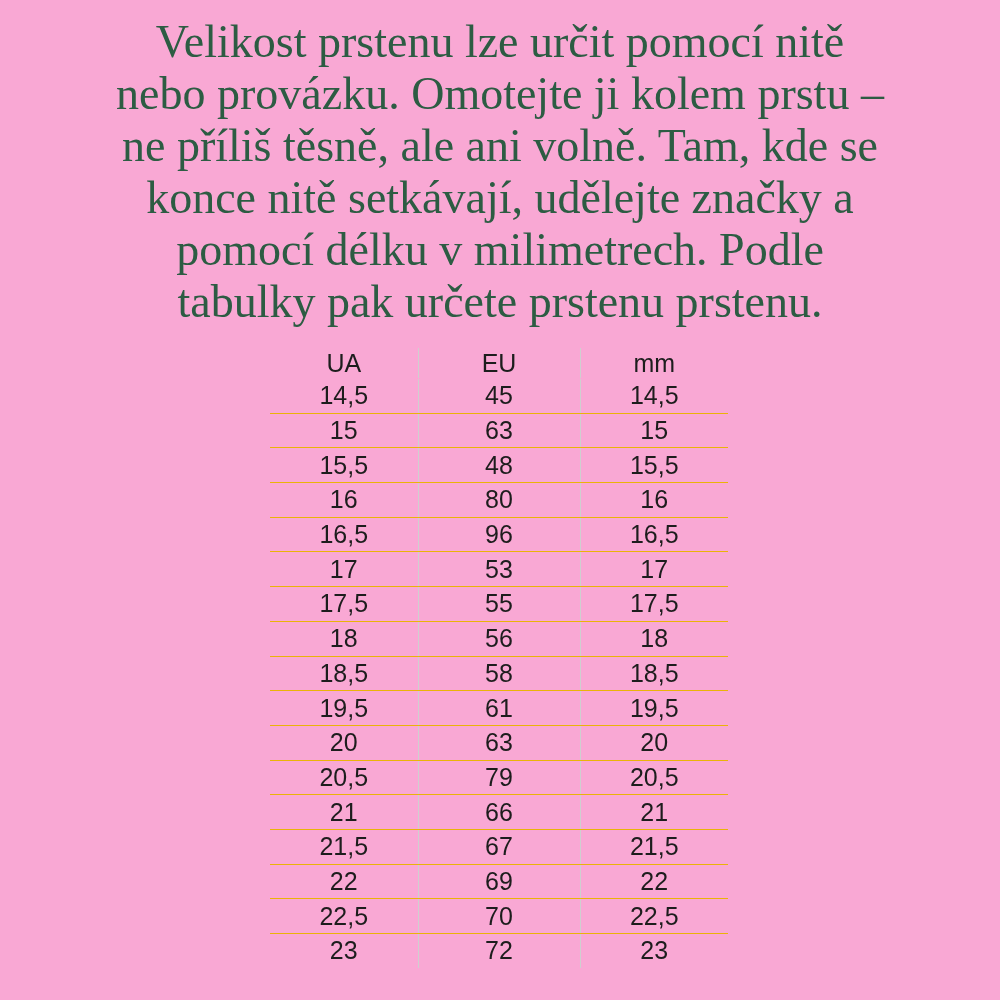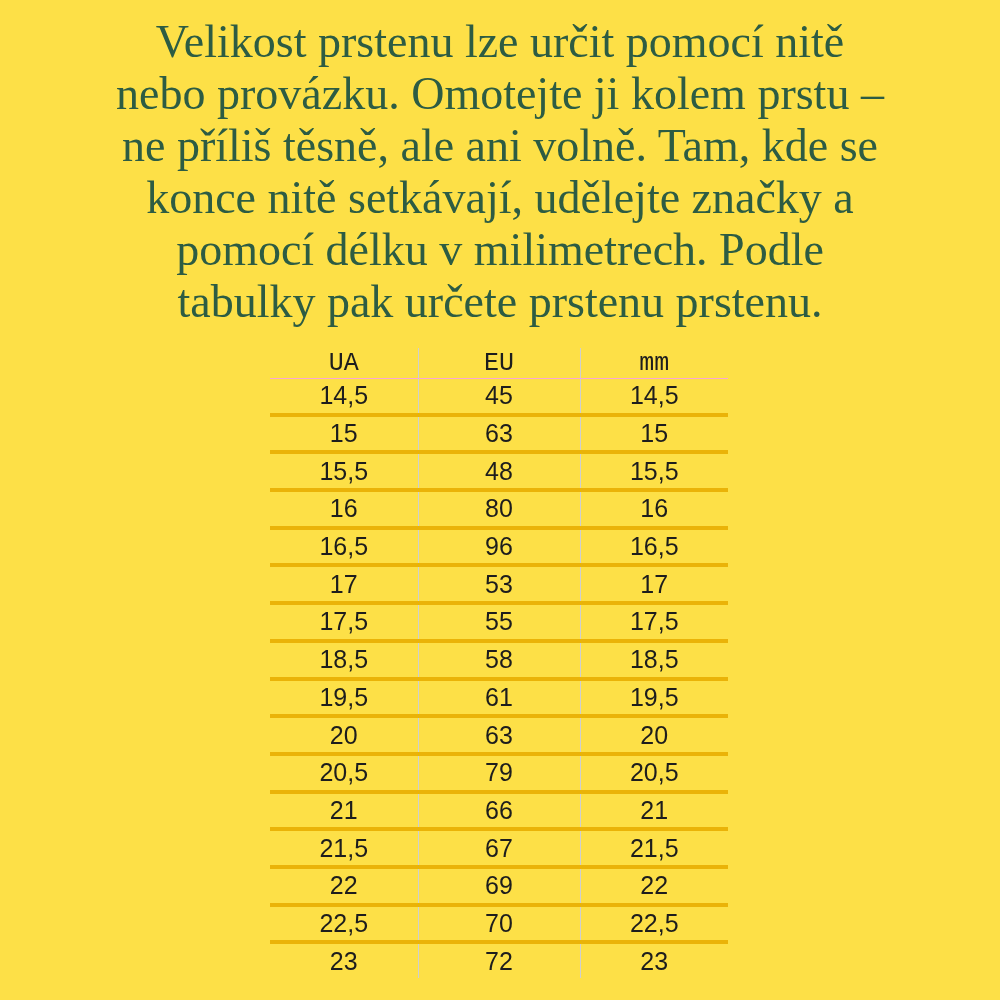--- a/index.html
+++ b/index.html
@@ -1,20 +1,20 @@
 <!DOCTYPE html>
 <html><head>
 <meta charset="utf-8">
 <style>
   html, body { margin: 0; padding: 0; }
   .page {
     position: relative;
     width: 1000px;
     height: 1000px;
-    background: #fde047;
+    background: #f9a8d4;
     overflow: hidden;
   }
   .intro {
     position: absolute;
     top: 16px;
     left: 0;
     width: 1000px;
     text-align: center;
     font-family: "Liberation Serif", "DejaVu Serif", serif;
     font-size: 46px;
@@ -42,24 +42,23 @@
     font-weight: normal;
   }
   .size-table th { height: 30px; }
   .size-table td { height: 33.7px; }
   .size-table th:not(:last-child),
   .size-table td:not(:last-child) {
     border-right: 1px solid #cfcfcf;
   }
   .size-table thead th {
     border-bottom: 1px solid #f9a8d4;
-    font-family: Liberation Mono, monospace;
   }
   .size-table tbody tr:not(:last-child) td {
-    border-bottom: 4px solid #eab308;
+    border-bottom: 1px solid #eab308;
   }
 </style>
 </head>
 <body>
 
 <div class="page">
 
   <div class="intro" style="color: rgb(45, 92, 67);">
     <div class="line">Velikost prstenu lze určit pomocí nitě</div>
     <div class="line">nebo provázku. Omotejte ji kolem prstu –</div>
@@ -112,20 +111,25 @@
           <td>17</td>
           <td>53</td>
           <td>17</td>
         </tr>
         <tr>
           <td>17,5</td>
           <td>55</td>
           <td>17,5</td>
         </tr>
         <tr>
+          <td>18</td>
+          <td>56</td>
+          <td>18</td>
+        </tr>
+        <tr>
           <td>18,5</td>
           <td>58</td>
           <td>18,5</td>
         </tr>
         <tr>
           <td>19,5</td>
           <td>61</td>
           <td>19,5</td>
         </tr>
         <tr>

